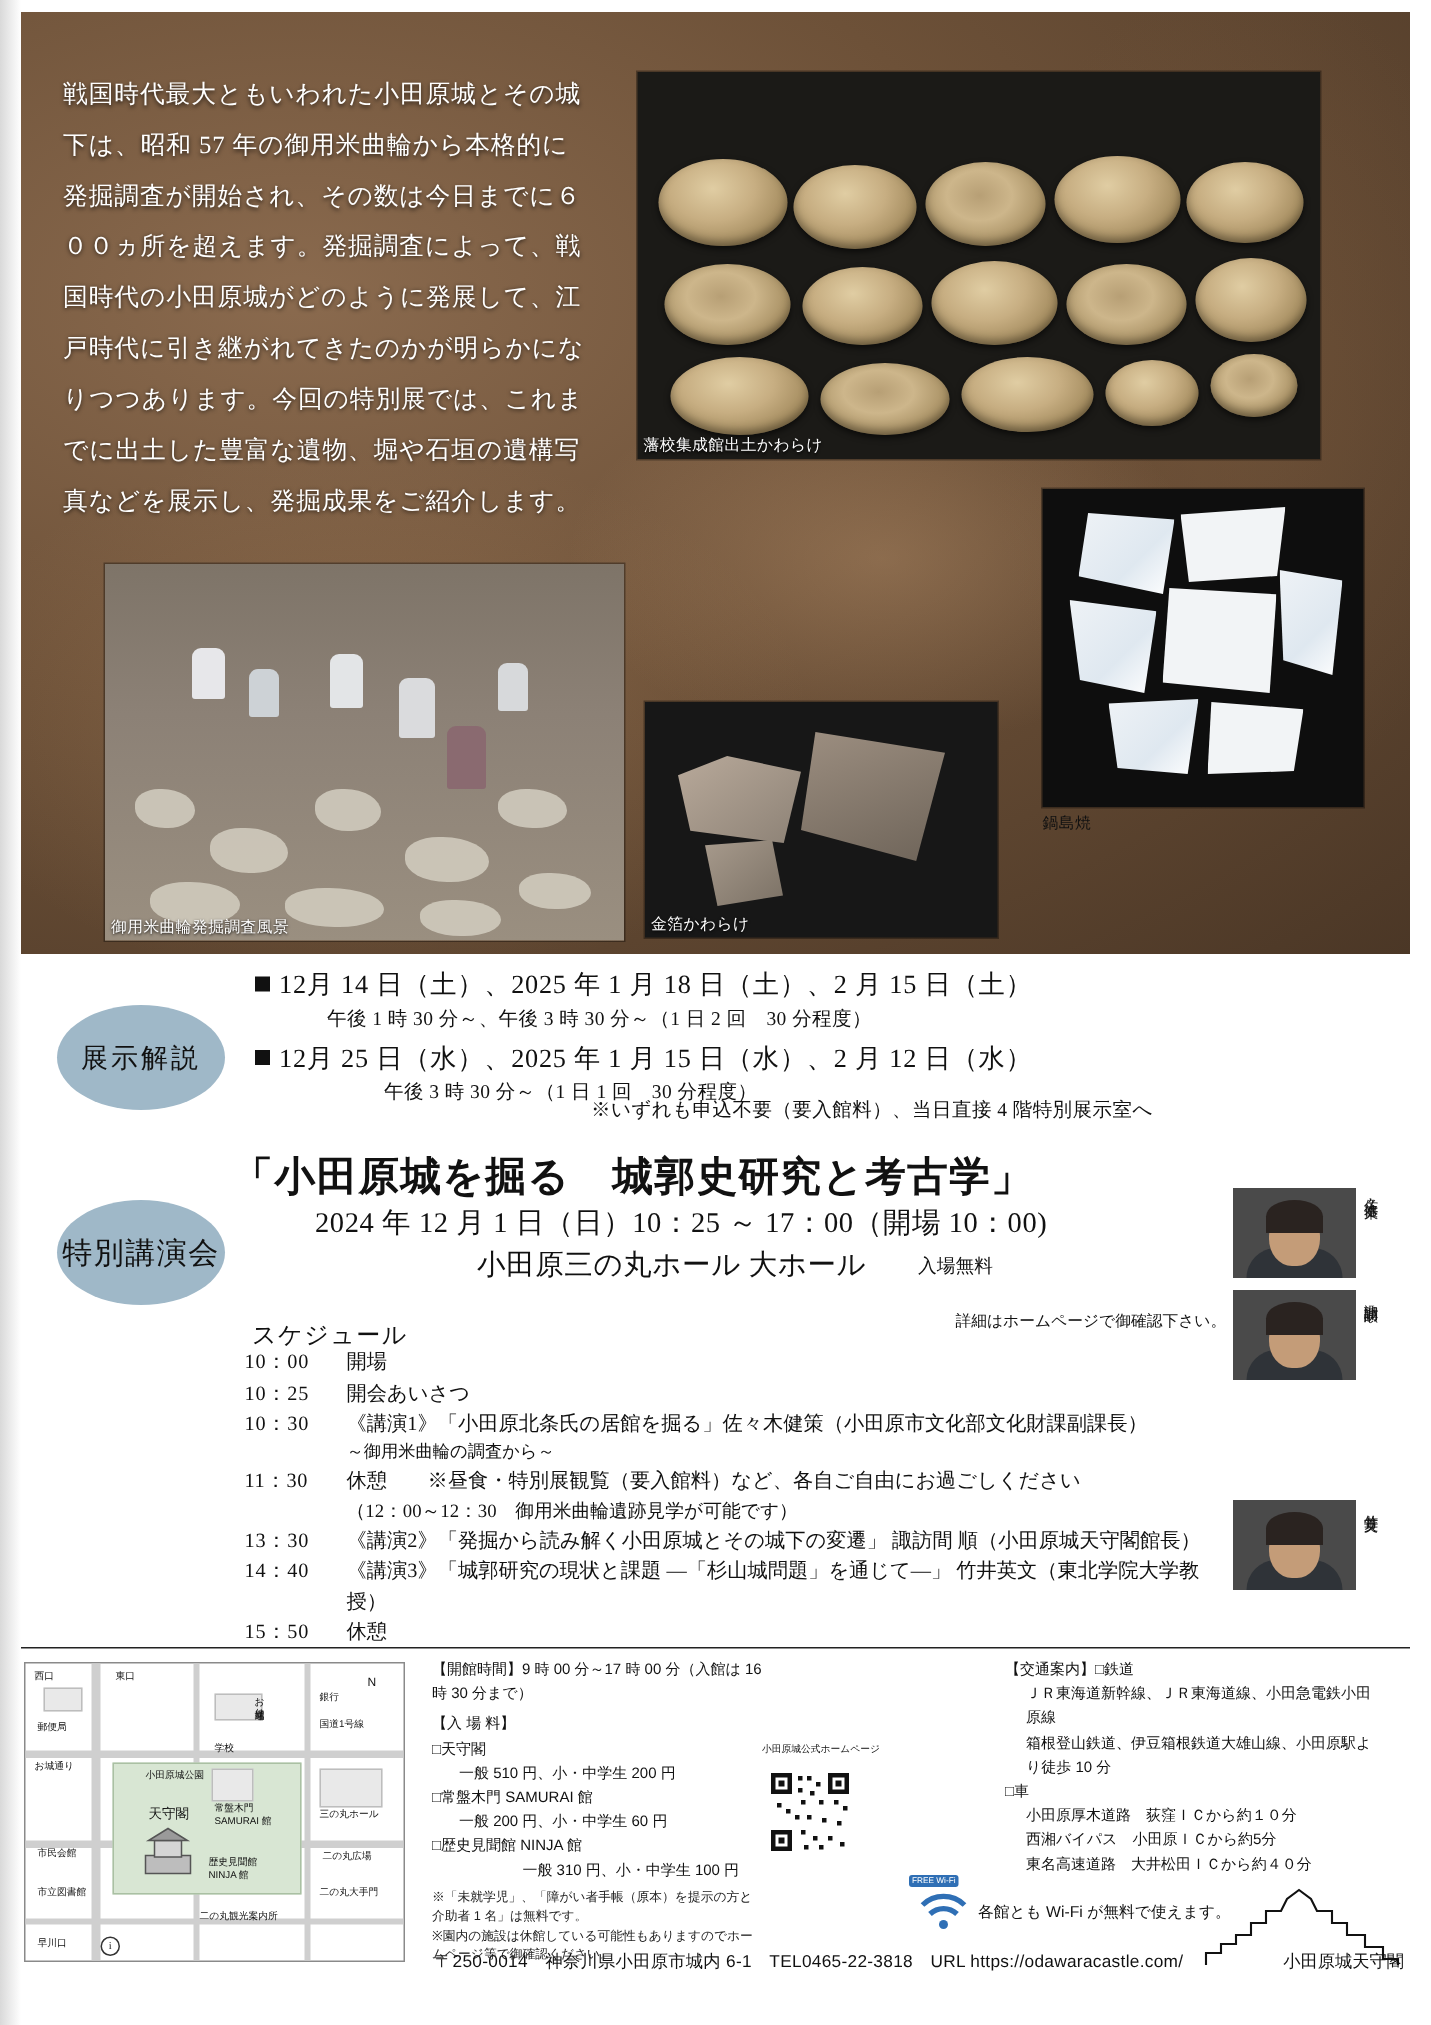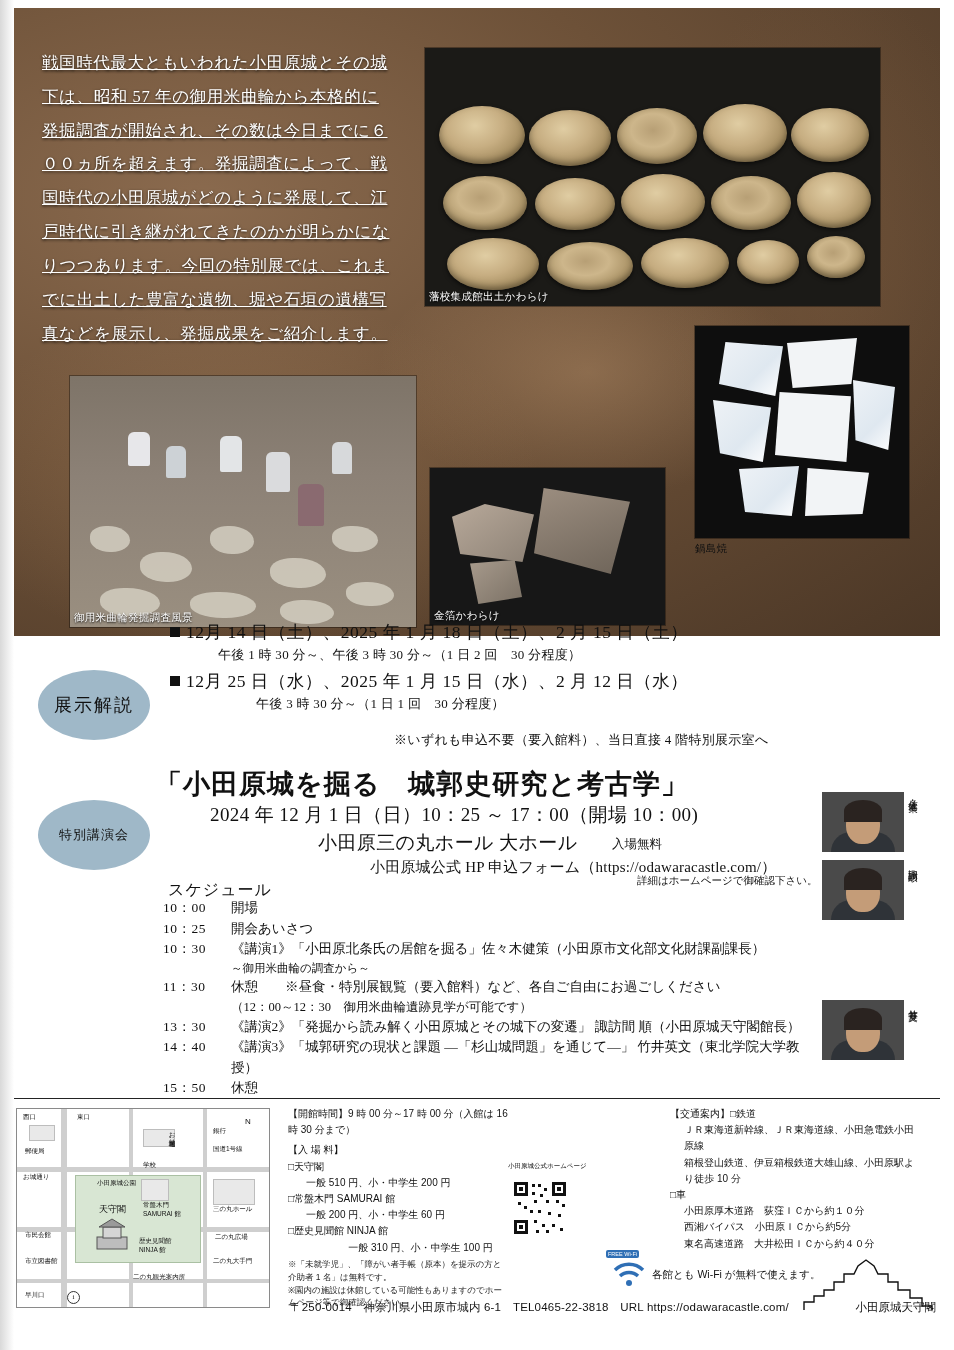--- a/index.html
+++ b/index.html
@@ -30,21 +30,21 @@
   }
   .hero-text{
     position:absolute;left:28px;top:38px;width:352px;
     color:#fff;
     font-size:16.5px;
     line-height:2.05;
     letter-spacing:.6px;
     text-shadow:0 1px 3px rgba(0,0,0,.75);
     font-family:"Liberation Serif", serif;
   }
-  .hero-text p{margin:0;text-decoration:underline;}
+  .hero-text p{margin:0;}
 
   .photo{
     position:absolute;background:#2b2b2b;overflow:hidden;
     box-shadow:0 0 0 1px rgba(0,0,0,.35);
   }
   .photo .cap{
     position:absolute;left:4px;bottom:2px;color:#fff;font-size:10.5px;
     text-shadow:0 1px 2px #000;letter-spacing:.3px;
     font-family:"Liberation Sans", sans-serif;
   }
@@ -79,26 +79,26 @@
   .shard.b{background:linear-gradient(135deg,#eef2f6 0%,#dfe8f0 60%,#ffffff 100%);}
 
   
   #photo-kinpaku{left:416px;top:460px;width:235px;height:157px;background:#171717;}
   .ellipse-label{
     position:absolute;display:flex;align-items:center;justify-content:center;
     width:112px;height:70px;border-radius:50%;
     background:#9fb8c8;color:#111;font-size:18px;letter-spacing:2px;
     font-family:"Liberation Serif", serif;
   }
-  .ellipse-label.sm{font-size:13px;letter-spacing:1px;}
+  .ellipse-label.sm{font-size:20px;letter-spacing:1px;}
 
   .line{white-space:nowrap;}
   .sq{display:inline-block;width:10px;height:10px;background:#111;margin-right:6px;vertical-align:1px;}
   #exhibit-label{left:38px;top:670px;}
-  #exhibit-lines{position:absolute;left:170px;top:620px;}
+  #exhibit-lines{position:absolute;left:170px;top:644px;}
   #exhibit-lines .l1{font-size:17.5px;letter-spacing:.5px;}
   #exhibit-lines .l2{font-size:13px;margin-left:48px;margin-top:2px;letter-spacing:.3px;}
   #exhibit-lines .l3{font-size:17.5px;letter-spacing:.5px;margin-top:5px;}
   #exhibit-lines .l4{font-size:13px;margin-left:86px;margin-top:2px;letter-spacing:.3px;}
   #exhibit-note{position:absolute;left:394px;top:731px;font-size:13px;letter-spacing:.3px;}
 
   
   #lecture-label{left:38px;top:800px;}
   #lecture-title{
     position:absolute;left:155px;top:766px;font-size:27px;letter-spacing:1px;font-weight:bold;
@@ -256,21 +256,20 @@
     <div class="line l3"><span class="sq"></span><span>12月 25 日（水）、2025 年 1 月 15 日（水）、2 月 12 日（水）</span></div>
     <div class="line l4">午後 3 時 30 分～（1 日 1 回　30 分程度）</div>
   </div>
   <div id="exhibit-note">※いずれも申込不要（要入館料）、当日直接 4 階特別展示室へ</div>
 
   <div class="ellipse-label sm" id="lecture-label">特別講演会</div>
   <div id="lecture-title">「小田原城を掘る　城郭史研究と考古学」</div>
   <div id="lecture-date">2024 年 12 月 1 日（日）10：25 ～ 17：00（開場 10：00)</div>
   <div id="lecture-venue">小田原三の丸ホール 大ホール</div>
   <div id="lecture-free">入場無料</div>
-  <div id="lecture-form">小田原城公式 HP 申込フォーム（https://odawaracastle.com/）</div>
   <div id="lecture-hp">詳細はホームページで御確認下さい。</div>
 
   <div id="schedule-head">スケジュール</div>
   <div id="schedule">
     <div class="row">
         <div class="t">10：00</div>
         <div class="d">開場</div>
       </div>
     <div class="row">
         <div class="t">10：25</div>

